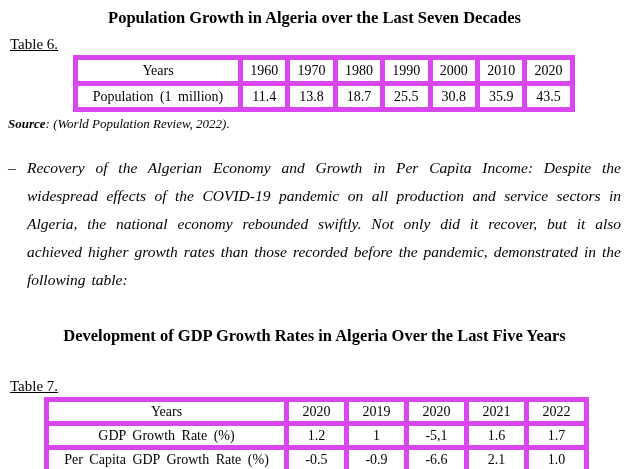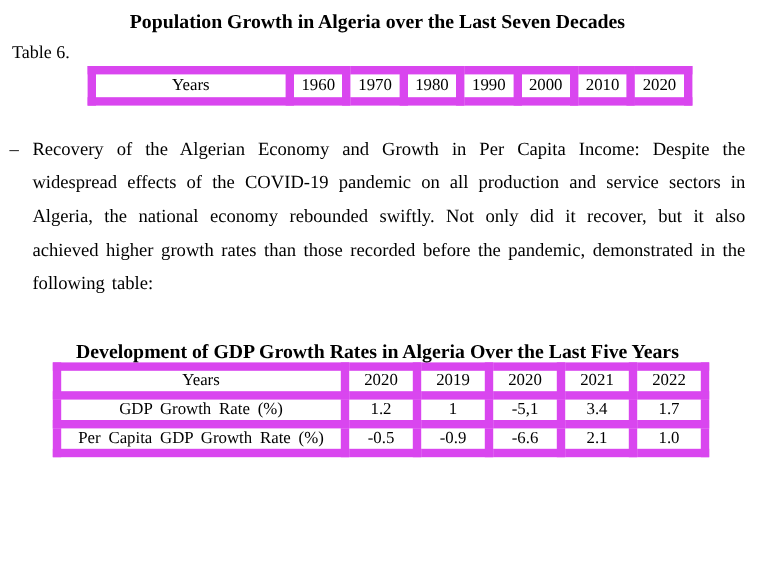--- a/index.html
+++ b/index.html
@@ -20,28 +20,29 @@
   .doc-title {
     text-align: center;
     font-weight: bold;
     font-size: 16.5px;
     line-height: 19px;
   }
   .table-label {
     font-size: 15px;
     line-height: 16px;
     margin: 9px 0 3px 2px;
+    text-decoration: underline;
   }
   table.doc-table {
     border-collapse: collapse;
     table-layout: fixed;
     font-size: 14px;
   }
   table.doc-table td {
-    border: 7px solid #d946ef;
+    border: 5px solid #d946ef;
     text-align: center;
     vertical-align: middle;
     padding: 0 2px;
     overflow: hidden;
     white-space: nowrap;
   }
   table.t6 { margin-left: 65px; width: 497px; }
   table.t6 td { height: 26px; }
   table.t7 { margin-left: 36px; width: 540px; }
   table.t7 td { height: 24px; }
@@ -60,20 +61,21 @@
     line-height: 28px;
   }
   .para .bullet {
     width: 19px;
     flex-shrink: 0;
   }
   .para .para-text {
     flex: 1;
     text-align: justify;
     word-spacing: 2px;
+    font-style: italic;
   }
   .doc-title.second { margin-top: 32px; }
   .table-label.second { margin-top: 33px; }
 </style>
 </head>
 <body>
 
 <div class="page">
 
   <div class="doc-title">Population Growth in Algeria over the Last Seven Decades</div>
@@ -95,31 +97,43 @@
         <tr>
       <td class="lbl">Years</td>
       <td>1960</td>
       <td>1970</td>
       <td>1980</td>
       <td>1990</td>
       <td>2000</td>
       <td>2010</td>
       <td>2020</td>
     </tr>
+    <tr>
+      <td class="lbl">Population (1 million)</td>
+      <td>11.4</td>
+      <td>13.8</td>
+      <td>18.7</td>
+      <td>25.5</td>
+      <td>30.8</td>
+      <td>35.9</td>
+      <td>43.5</td>
+    </tr>
   </tbody>
     </table>
 
+  <div class="source-line"><span class="src-word">Source</span><span>: (World Population Review, 2022).</span></div>
 
   <div class="para">
     <span class="bullet">–</span>
     <div class="para-text">Recovery of the Algerian Economy and Growth in Per Capita Income: Despite the widespread effects of the COVID-19 pandemic on all production and service sectors in Algeria, the national economy rebounded swiftly. Not only did it recover, but it also achieved higher growth rates than those recorded before the pandemic, demonstrated in the following table:</div>
   </div>
 
   <div class="doc-title second">Development of GDP Growth Rates in Algeria Over the Last Five Years</div>
 
+  <div class="table-label second">Table 7.</div>
 
   <table class="doc-table t7">
     <colgroup>
       <col style="width:240px">
       <col style="width:60px">
         <col style="width:60px">
         <col style="width:60px">
       <col style="width:60px">
         <col style="width:60px">
     </colgroup>
@@ -130,21 +144,21 @@
       <td>2019</td>
       <td>2020</td>
       <td>2021</td>
       <td>2022</td>
     </tr>
     <tr>
       <td class="lbl">GDP Growth Rate (%)</td>
       <td>1.2</td>
       <td>1</td>
       <td>-5,1</td>
-      <td>3.4</td>
+      <td>1.6</td>
       <td>1.7</td>
     </tr>
     <tr>
       <td class="lbl">Per Capita GDP Growth Rate (%)</td>
       <td>-0.5</td>
       <td>-0.9</td>
       <td>-6.6</td>
       <td>2.1</td>
       <td>1.0</td>
     </tr>

